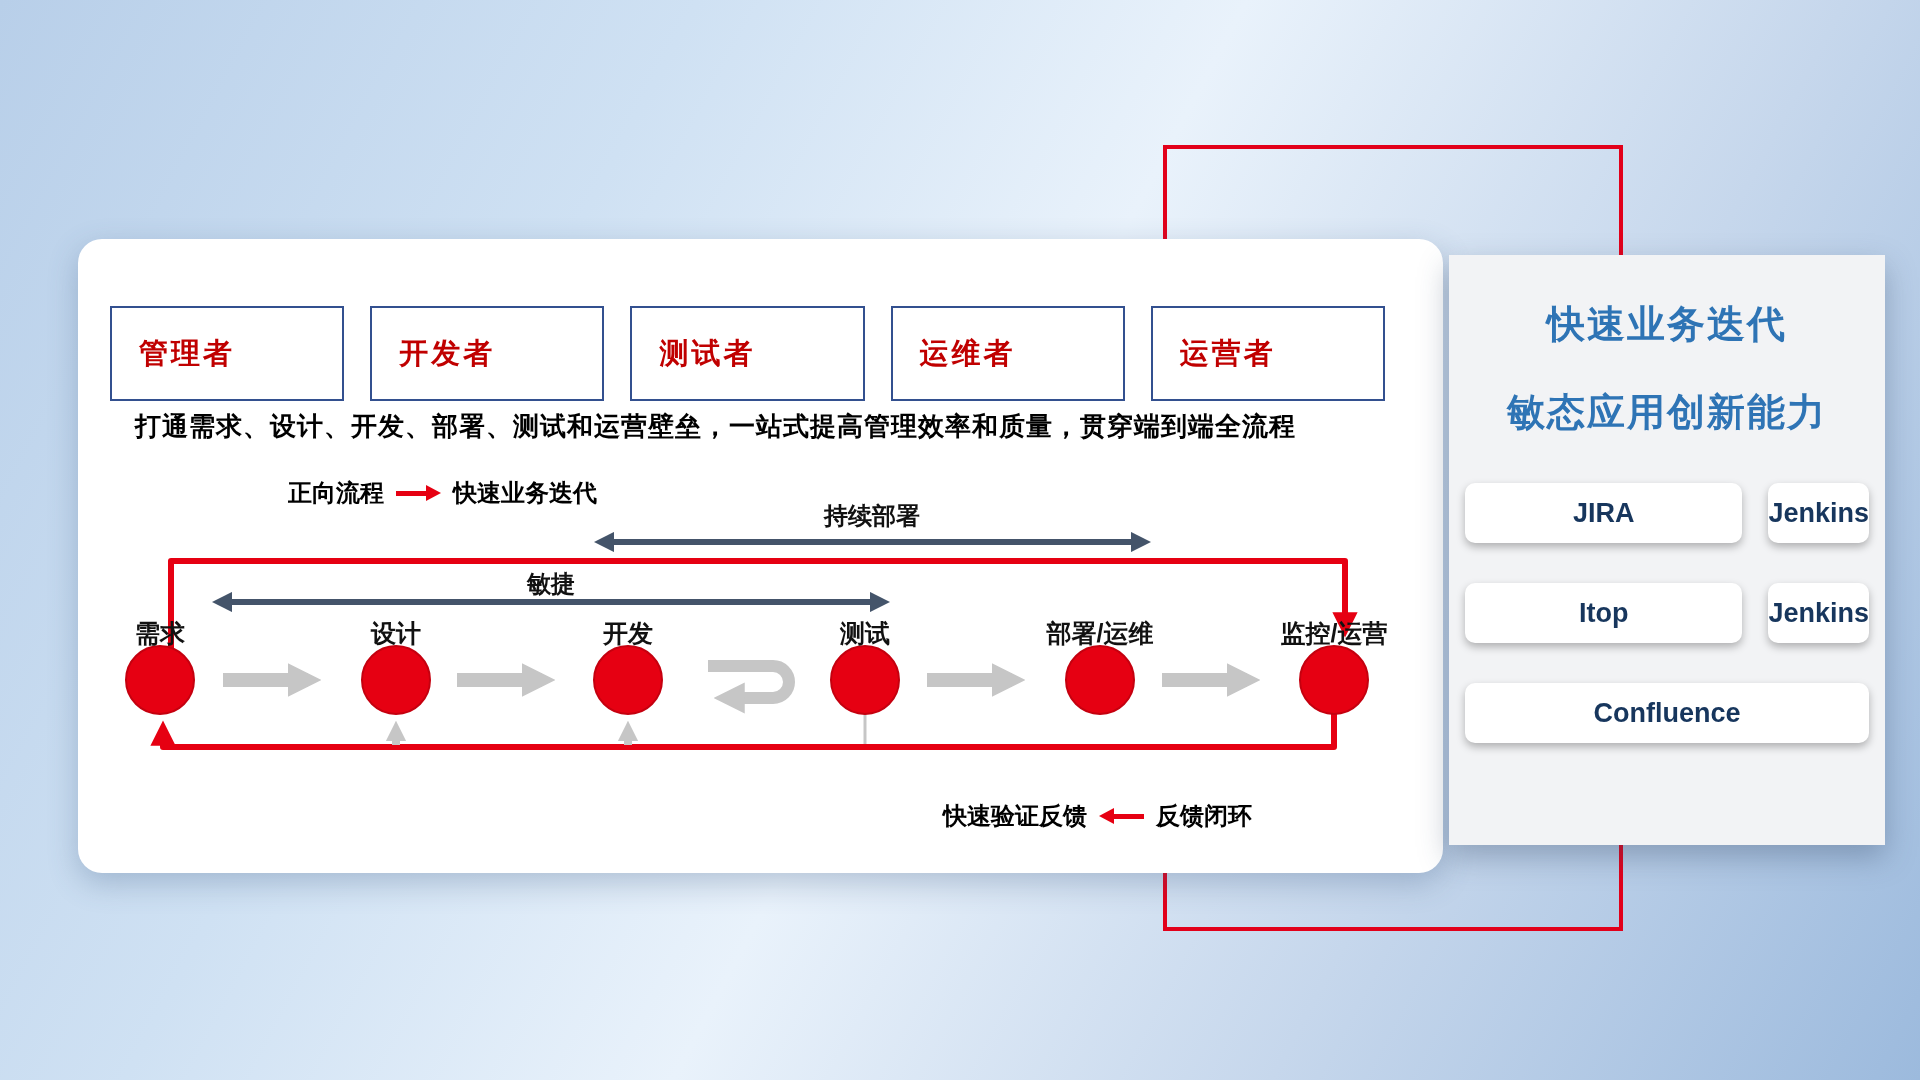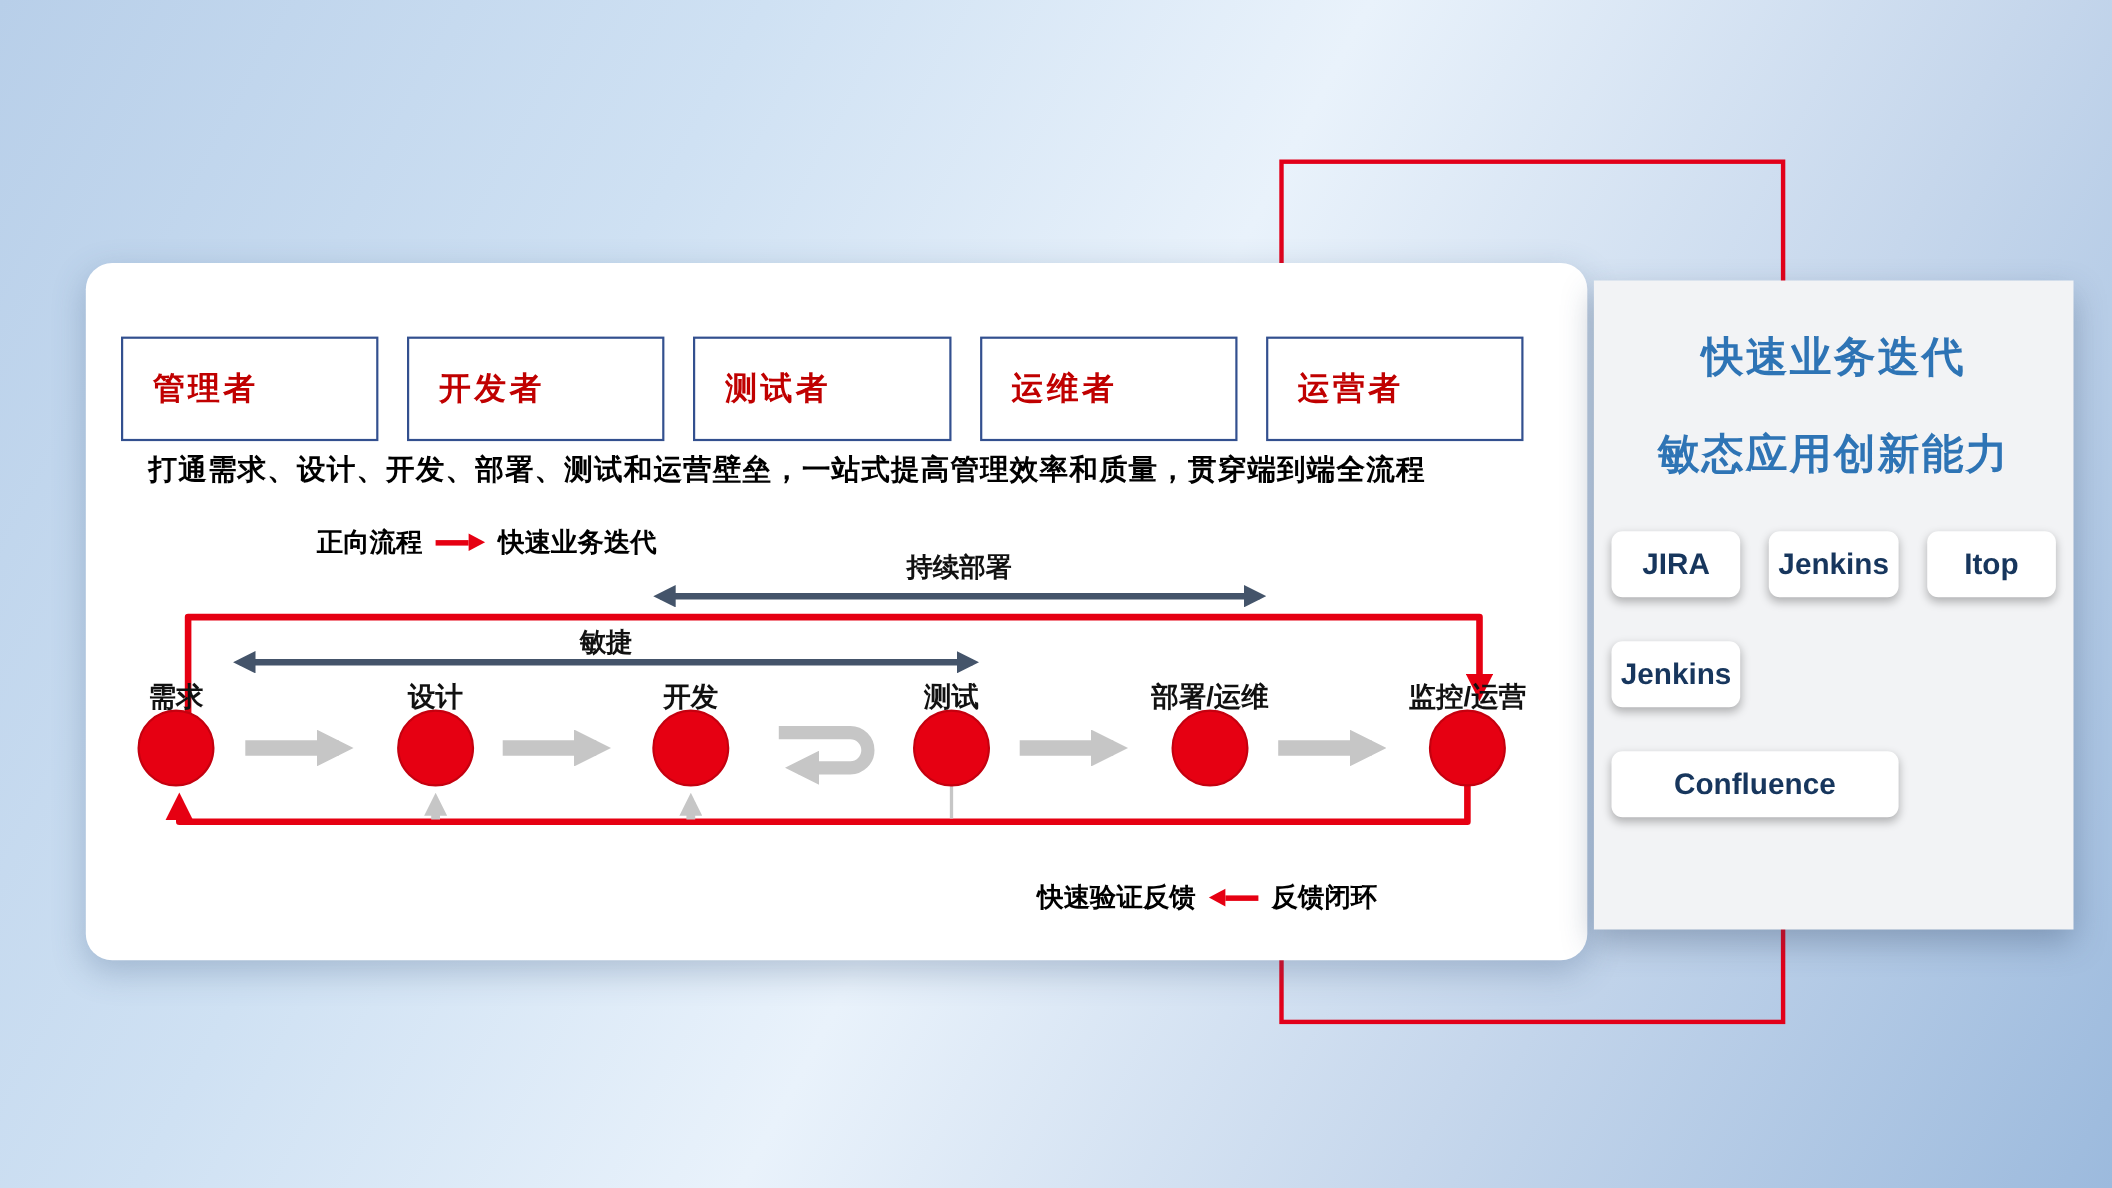--- a/index.html
+++ b/index.html
@@ -34,21 +34,21 @@
   .stage-label{position:absolute;top:378px;transform:translateX(-50%);font-size:25px;font-weight:700;color:#111;white-space:nowrap;}
   .span-label{position:absolute;transform:translateX(-50%);font-size:24px;font-weight:700;color:#111;white-space:nowrap;text-align:center;}
   .span-label.agile{left:473px;top:329px;}
   .span-label.cd{left:794px;top:261px;}
 
   .side-panel{position:absolute;left:1449px;top:255px;width:436px;height:590px;background:#f2f3f5;
     box-shadow:0 12px 28px rgba(50,70,100,.35);z-index:3;}
   .sp-title{position:absolute;width:100%;text-align:center;font-size:38px;font-weight:700;color:#2e74b5;letter-spacing:2px;}
   .sp-title.l1{top:44px;}
   .sp-title.l2{top:132px;}
-  .tools{position:absolute;left:16px;right:16px;top:228px;display:grid;grid-template-columns:1fr 1fr 1fr;gap:40px 26px;}
+  .tools{position:absolute;left:16px;right:16px;top:228px;display:grid;grid-template-columns:1fr;gap:40px 26px;}
   .tool{height:60px;background:#fff;border-radius:10px;box-shadow:0 4px 9px rgba(0,0,0,.28);
     display:flex;align-items:center;justify-content:center;font-size:27px;font-weight:700;color:#17365d;}
   .tool.wide{grid-column:1 / span 2;}
 </style>
 </head>
 <body>
 
 <div class="page">
 
   <div class="red-outline"></div>

